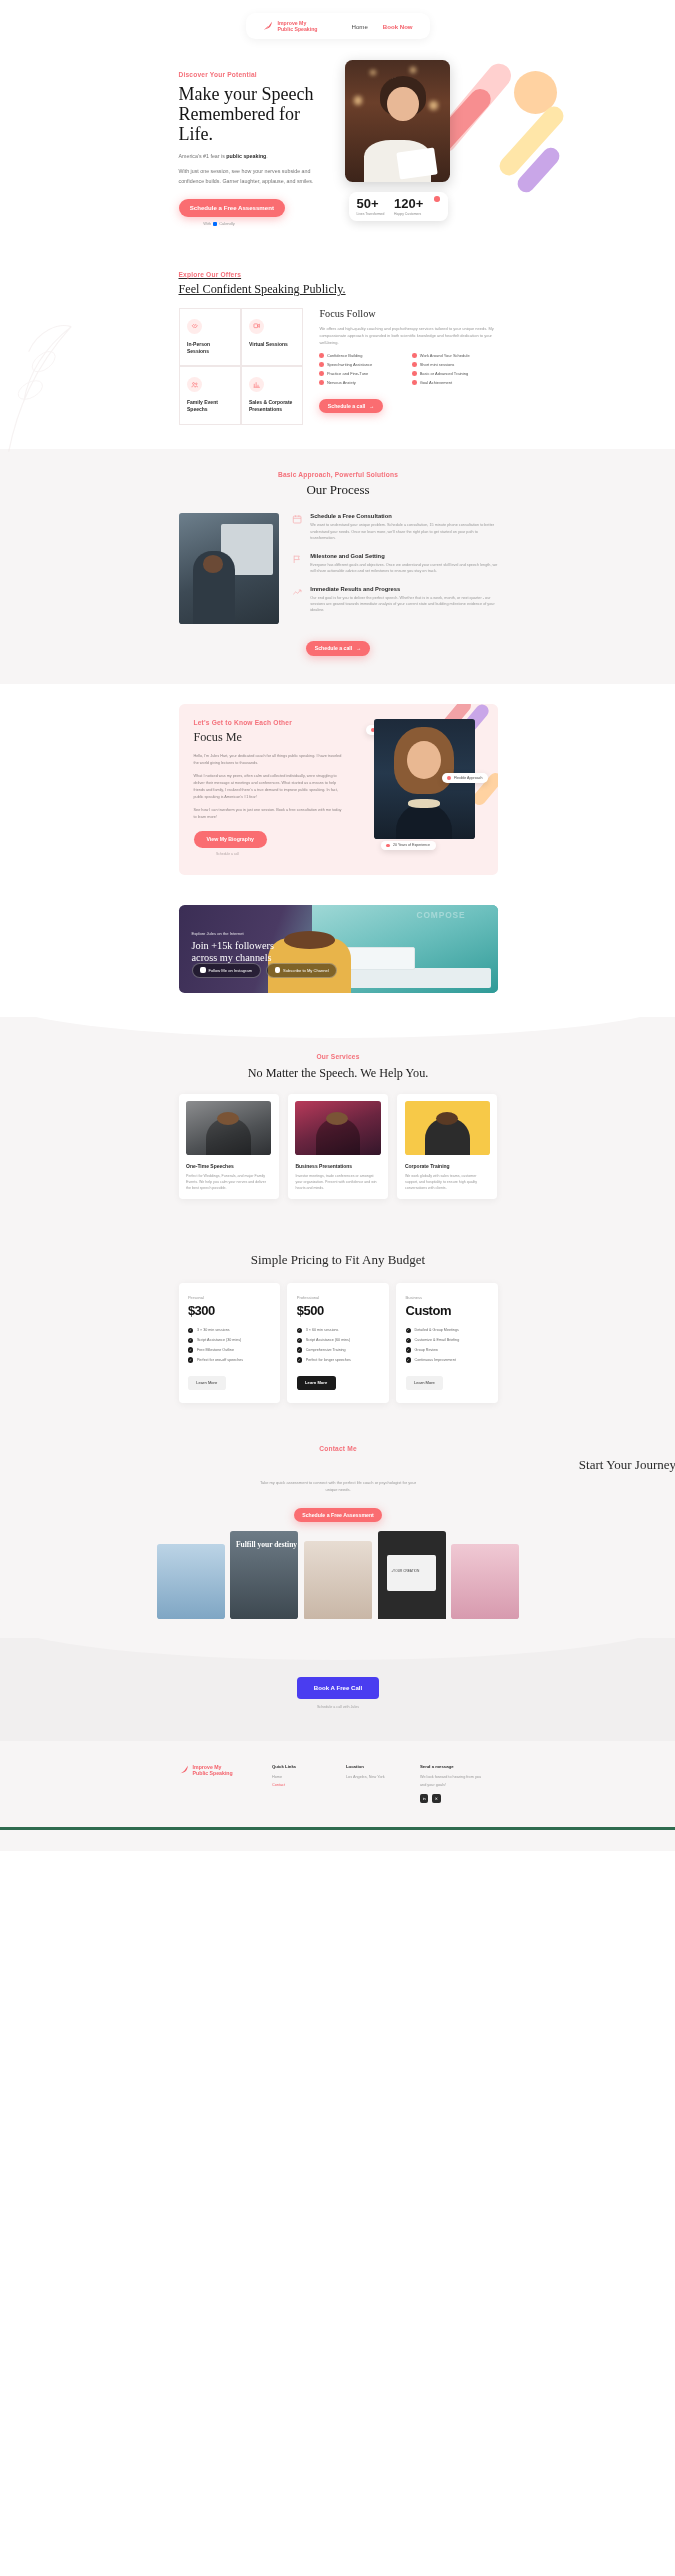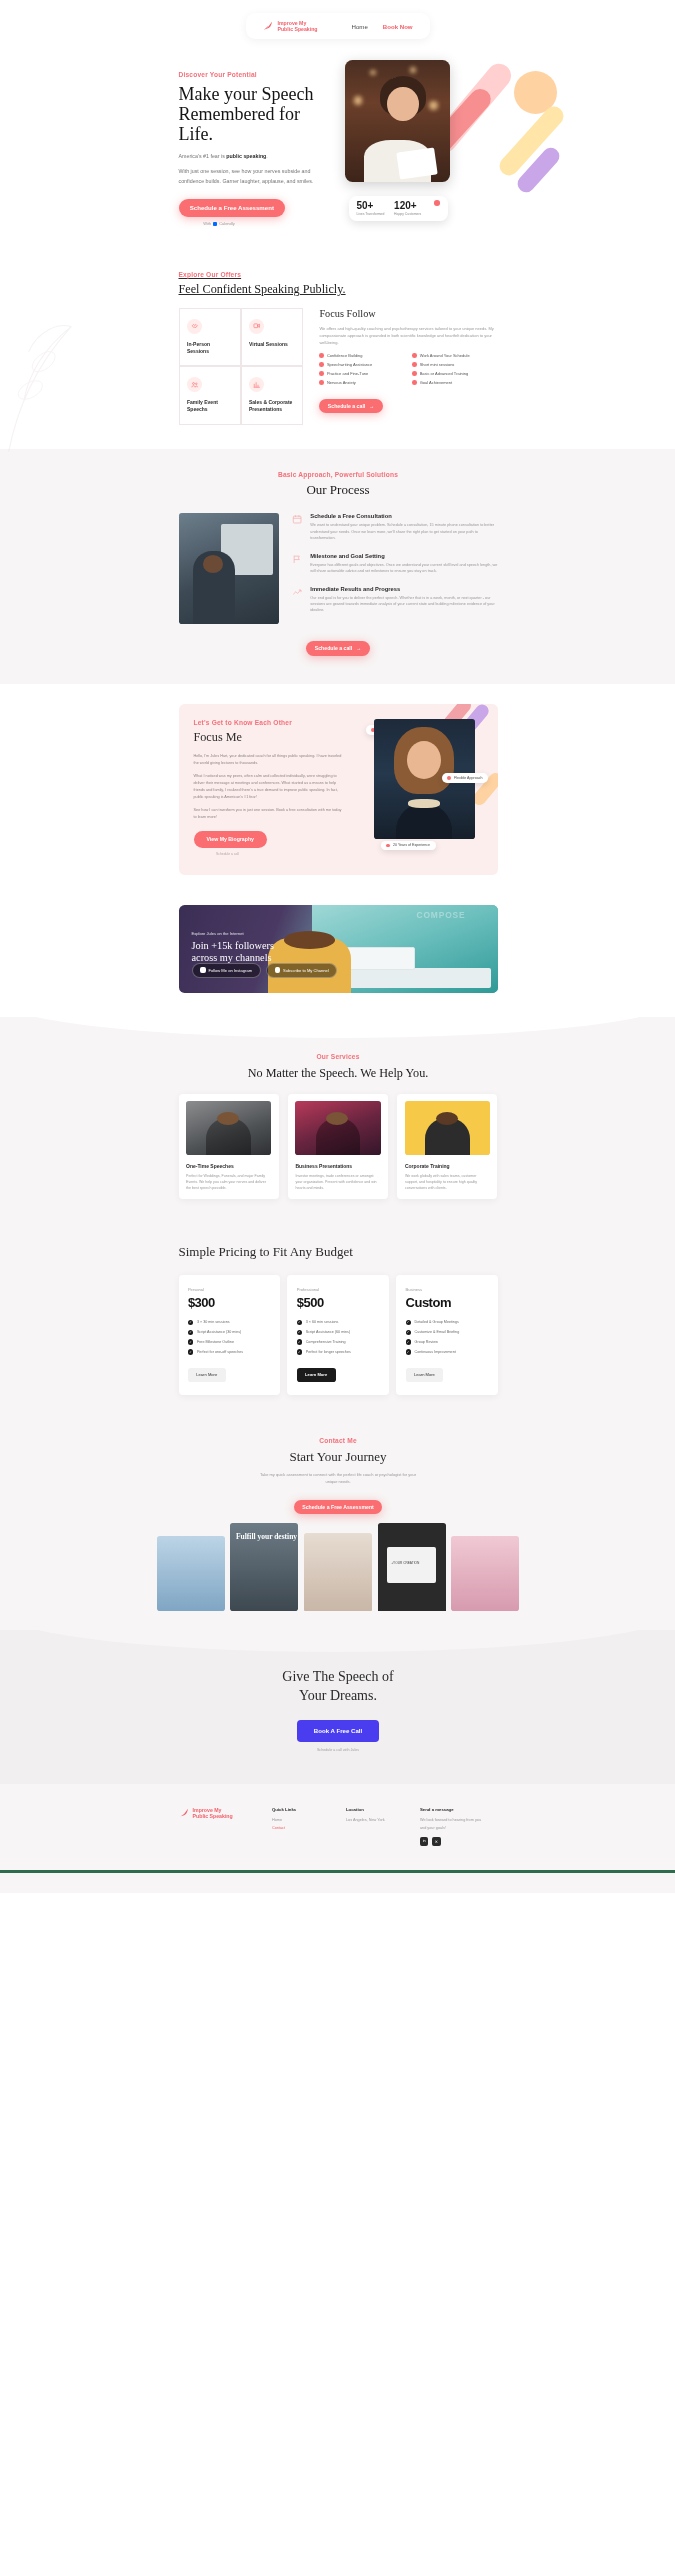--- a/index.html
+++ b/index.html
@@ -64,21 +64,21 @@
   .blob-pink { width: 20.7px; height: 113px; background: #f78e90; transform: rotate(42deg); left: 101px; top: 17px; z-index: 1; }
   .blob-yellow { width: 19px; height: 86px; background: #ffe6a8; transform: rotate(42deg); left: 184px; top: 38px; z-index: 1; }
   .blob-purple { width: 17px; height: 54px; background: #c9a6e8; transform: rotate(42deg); left: 192px; top: 83px; z-index: 3; }
   .blob-peach { width: 43px; height: 43px; background: #ffd2a1; border-radius: 50%; left: 176px; top: 11.3px; z-index: 1; }
 
   .stats {
     position: absolute; left: 11.3px; bottom: 5.6px; z-index: 4; display: flex; gap: 5.6px;
     background: #fff; border-radius: 7.5px; padding: 4.7px 7.5px; box-shadow: 0 2.8px 9.4px rgba(0,0,0,.12);
   }
   .stat { min-width: 32px; }
-  .stat .n { font-size: 10px; font-weight: 700; color: #1b1b1b; }
+  .stat .n { font-size: 13px; font-weight: 700; color: #1b1b1b; }
   .stat .l { font-size: 3.4px; color: #8d8d8d; margin-top: 0.9px; }
   .stat-ic { display:inline-block; width:5.6px;height:5.6px;border-radius:50%;background:#fa6d71;margin-left:2.8px;vertical-align:top; }
 
   
   .offers { position: relative; padding: 17px 0 24.4px; }
   .offers-inner { width: 319px; margin: 0 auto; }
   .offers-head { margin-bottom: 11px; text-decoration: underline; }
   .offers-head .sec-title { font-size: 12.2px; }
   .offers-grid { display: flex; gap: 11.3px; align-items: flex-start; }
   .cards2 { display: grid; grid-template-columns: 1fr 1fr; width: 124px; }
@@ -189,33 +189,33 @@
   .svc-img .pf { position:absolute; left:24%; bottom:0; width:52%; height:70%; background:rgba(0,0,0,.35); border-radius:20.7px 20.7px 0 0; }
   .svc-img .pfh { position:absolute; left:36%; bottom:56%; width:26%; height:24%; background:#7a5436; border-radius:50%; }
   .svc-img.c .pf { background:#2c2c2c; }
   .svc-img.c .pfh { background:#5a3a24; }
   .svc-card h4 { font-size: 5px; font-weight: 700; color: #2b2b2b; margin-bottom: 3.8px; }
   .svc-card p { font-size: 3.6px; line-height: 1.75; color: #9a9a9a; }
 
   
   .pricing { background: #f7f5f5; padding: 20.7px 0 28px; }
   .pricing-inner { width: 319px; margin: 0 auto; }
-  .pricing h2 { text-align: left; font-family: "Liberation Serif", serif; font-size: 13px; font-weight: 400; margin-bottom: 15px; }
+  .pricing h2 { text-align: center; font-family: "Liberation Serif", serif; font-size: 13px; font-weight: 400; margin-bottom: 15px; margin-top: 8px; }
   .price-grid { display: grid; grid-template-columns: repeat(3,1fr); gap: 7.5px; }
   .pcard { background: #fff; border-radius: 3.8px; padding: 11.3px 9.4px 13px; box-shadow: 0 1.9px 7.5px rgba(0,0,0,.05); }
   .pcard .tier { font-size: 4.1px; color: #9a9a9a; margin-bottom: 3.8px; }
   .pcard .amt { font-size: 13px; font-weight: 700; color: #141414; letter-spacing: -0.5px; margin-bottom: 9.4px; }
   .pfeat { display: flex; align-items: center; gap: 3.8px; margin-bottom: 4.7px; font-size: 3.7px; color: #6b6b6b; }
   .pfeat .tick { width: 5.2px; height: 5.2px; border-radius: 50%; background: #1b1b1b; color: #fff; font-size: 3.2px; display: flex; align-items: center; justify-content: center; flex: 0 0 auto; }
   .lbtn { margin-top: 8.4px; border: none; border-radius: 2.8px; font-size: 4.1px; padding: 4.7px 8.4px; cursor: pointer; background: #f1f1f1; color: #333; }
   .lbtn.dark { background: #1b1b1b; color: #fff; font-weight: 700; }
 
   
   .journey { background: #f7f5f5; padding: 5.6px 0 17px; text-align: center; }
-  .journey h2 { font-family: "Liberation Serif", serif; font-size: 13px; font-weight: 400; margin: 3.8px 0 5.6px; }
+  .journey h2 { font-family: "Liberation Serif", serif; font-size: 13px; font-weight: 400; margin: 3.8px 0 5.6px; text-align: right; }
   .journey p { font-size: 4px; color: #9a9a9a; line-height: 1.8; width: 169px; margin: 0 auto 9.4px; }
   .gallery { display: flex; gap: 5.6px; justify-content: center; align-items: flex-start; padding: 9.4px 0 0; }
   .gi { border-radius: 2.8px; overflow: hidden; position: relative; }
   .gi1 { width: 68px; height: 75px; margin-top: 13px; background: linear-gradient(180deg,#bcd4e6 0%,#7fa6c4 100%); }
   .gi2 { width: 68px; height: 88px; background: linear-gradient(180deg,#6d7b86 0%,#3d4850 100%); }
   .gi3 { width: 68px; height: 79px; margin-top: 9.4px; background: linear-gradient(180deg,#e7dcd2 0%,#c8b6a6 100%); }
   .gi4 { width: 68px; height: 90px; background: #2a2a2a; }
   .gi5 { width: 68px; height: 75px; margin-top: 13px; background: linear-gradient(180deg,#f0c9d4 0%,#d79aae 100%); }
   .gi .gt { position: absolute; left: 5.6px; top: 9.4px; font-family:"Liberation Serif",serif; font-size: 7.5px; color: #fff; line-height: 1.05; font-weight: 700; }
   .gi4 .scr { position:absolute; left:14%; top:26%; width:72%; height:40%; background:#f2f2f2; border-radius:1.9px; }
@@ -662,24 +662,20 @@
       <div class="gi gi4">
         <div class="scr"></div>
         <div class="scrt">+YOUR CREATION</div>
       </div>
       <div class="gi gi5"></div>
     </div>
   </section>
 
   <section class="final">
     <div class="curve2"></div>
-    <h2>
-      <span>Give The Speech of</span><br>
-      <span>Your Dreams.</span>
-    </h2>
     <button class="blue-btn">Book A Free Call</button>
     <div class="sub">Schedule a call with Jules</div>
   </section>
 
   <footer>
     <div class="fgrid">
       <div class="fcol">
         <div class="fbrand">
           <svg style="width:10.3px;height:10.3px" viewBox="0 0 24 24">
             <path d="M3 19c4-1 9-4 12-9 2-3 5-7 6-8-1 6-3 11-7 14-3 2-7 3-11 3z" fill="#f4606a"></path>

